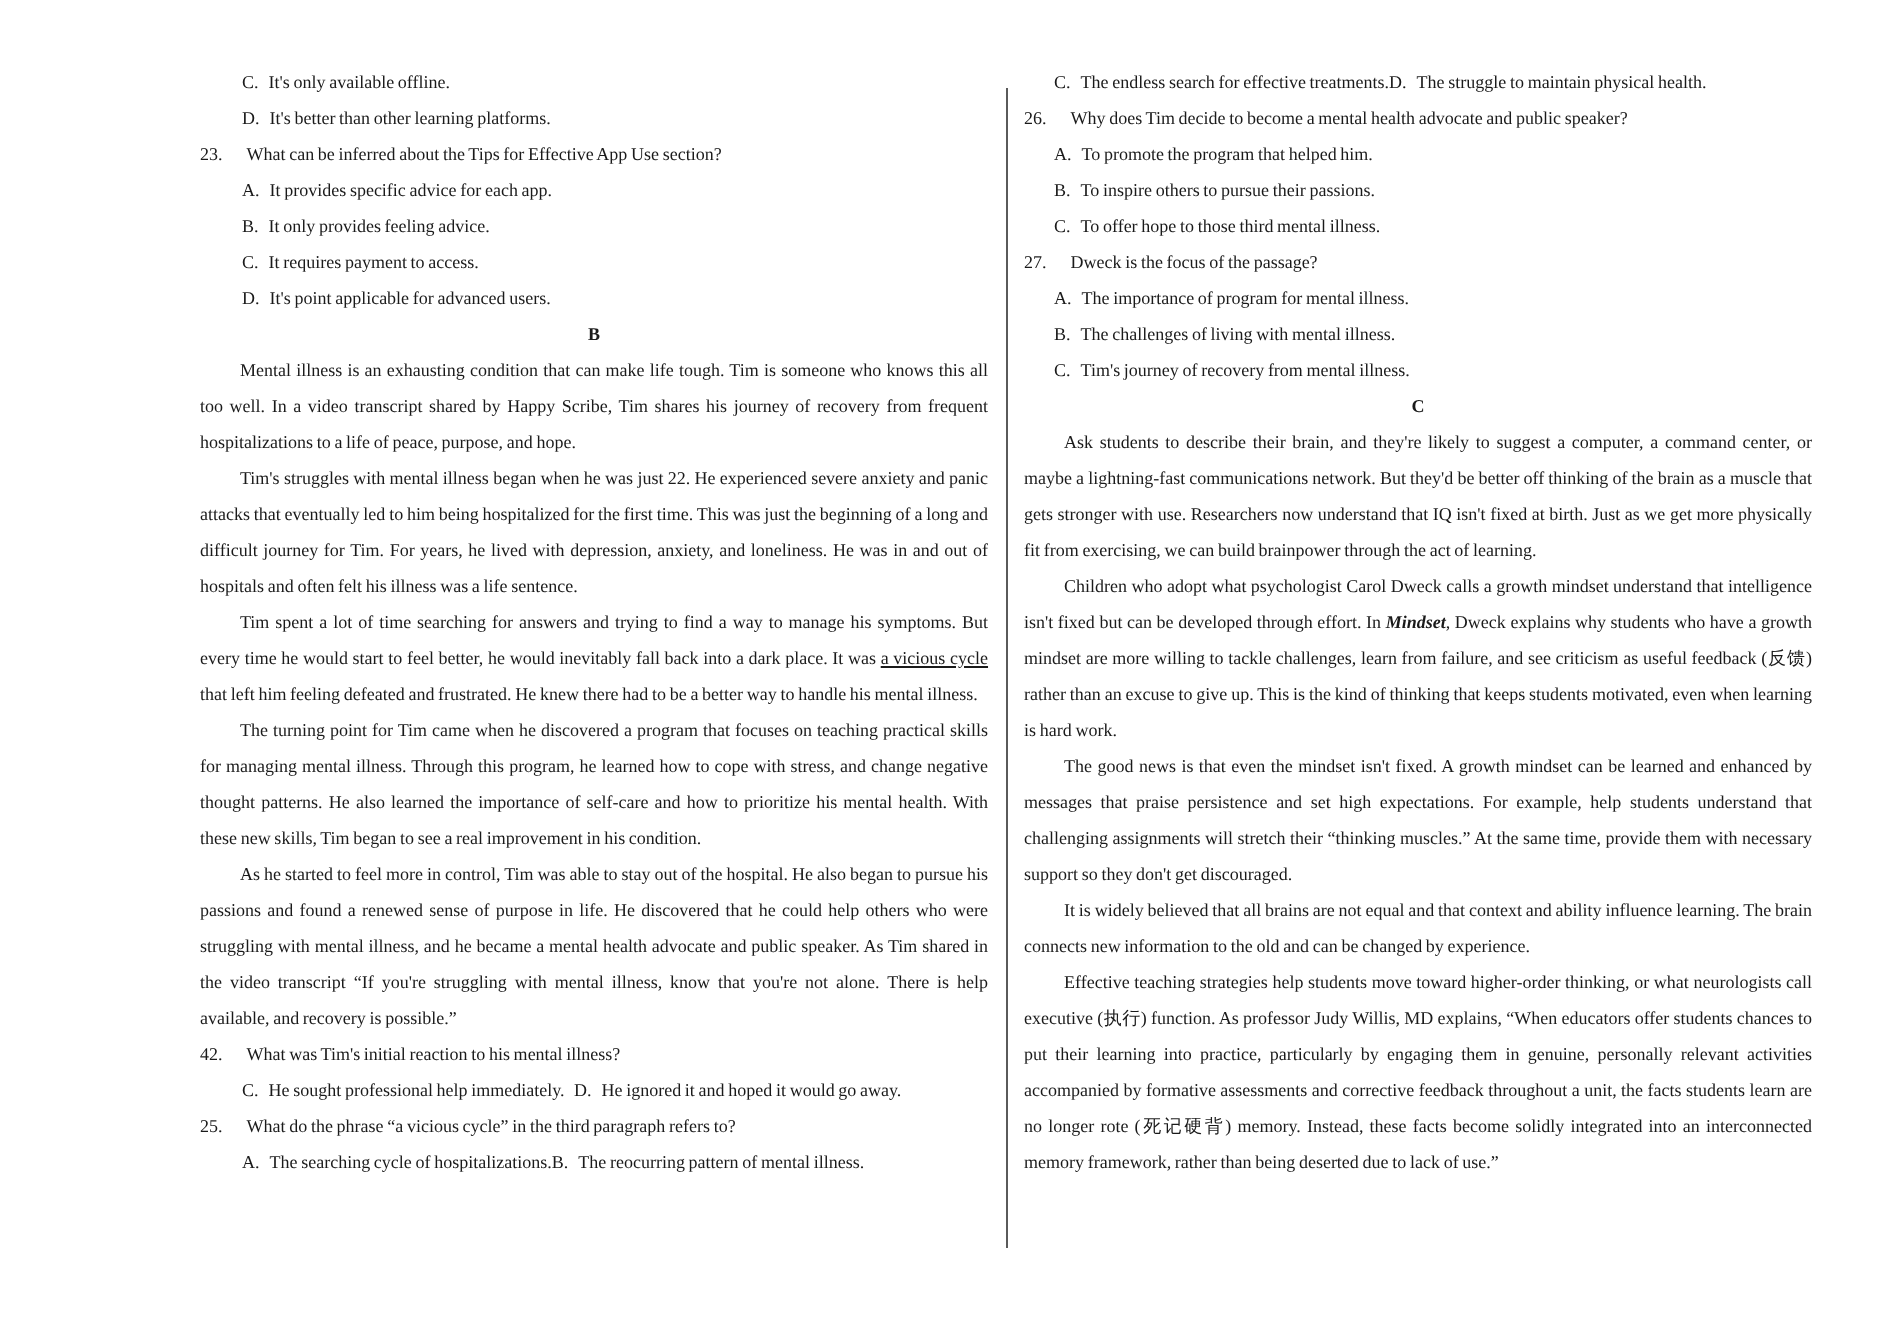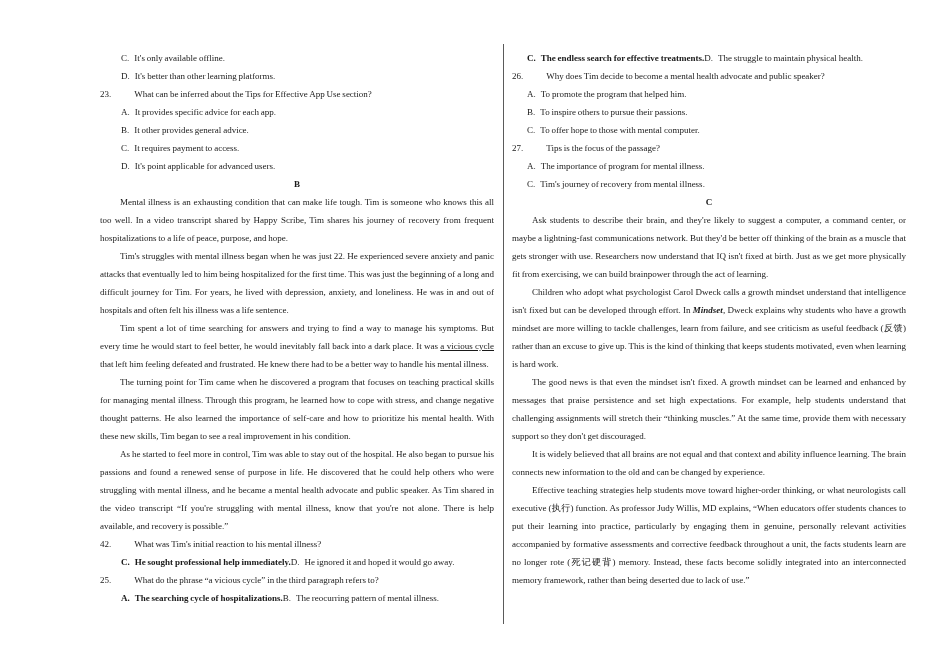--- a/index.html
+++ b/index.html
@@ -19,55 +19,55 @@
     word-spacing: -0.4px;
   }
   .divider {
     position: absolute;
     left: 503px; top: 44px;
     width: 1px; height: 580px;
     background: #5a5a5a;
   }
   .col {
     position: absolute;
-    top: 49px;
+    top: 32px;
     width: 394px;
   }
   .col-left  { left: 100px; }
   .col-right { left: 512px; }
 
   .q, .opt, .sec, .para { margin: 0; }
   .opt { padding-left: 21px; }
   .col-right .opt { padding-left: 15px; }
-  .q .num { margin-right: 23px; }
+  .q .num { margin-right: 12px; }
   .lbl { margin-right: 5px; }
   .sec { text-align: center; font-weight: bold; }
   .para { text-align: justify; text-indent: 20px; }
   .u { text-decoration: underline; margin-top: 26px; }
   .it { font-style: italic; font-weight: bold; }
 
-  .pair1 { display: inline-block; font-weight: bold; }
+  .pair1 { display: inline-block; }
   .w200 .pair1 { min-width: 197px; }
   .w170 .pair1 { min-width: 166px; }
   .w0   .pair1 { min-width: 0; }
   .w0   .pair2 .lbl { margin-left: 0; }
 </style>
 </head>
 <body>
 
 <div class="page">
   <div class="divider"></div>
 
   <div class="col col-left">
     <div class="opt"><span class="lbl">C.</span><span>It's only available offline.</span></div>
     <div class="opt"><span class="lbl">D.</span><span>It's better than other learning platforms.</span></div>
 
     <div class="q"><span class="num">23.</span><span>What can be inferred about the Tips for Effective App Use section?</span></div>
     <div class="opt"><span class="lbl">A.</span><span>It provides specific advice for each app.</span></div>
-    <div class="opt"><span class="lbl">B.</span><span>It other provides general advice.</span></div>
+    <div class="opt"><span class="lbl">B.</span><span>It only provides feeling advice.</span></div>
     <div class="opt"><span class="lbl">C.</span><span>It requires payment to access.</span></div>
     <div class="opt"><span class="lbl">D.</span><span>It's point applicable for advanced users.</span></div>
 
     <div class="sec">B</div>
 
     <p class="para">Mental illness is an exhausting condition that can make life tough. Tim is someone who knows this all too well. In a video transcript shared by Happy Scribe, Tim shares his journey of recovery from frequent hospitalizations to a life of peace, purpose, and hope.</p>
     <p class="para">Tim's struggles with mental illness began when he was just 22. He experienced severe anxiety and panic attacks that eventually led to him being hospitalized for the first time. This was just the beginning of a long and difficult journey for Tim. For years, he lived with depression, anxiety, and loneliness. He was in and out of hospitals and often felt his illness was a life sentence.</p>
     <p class="para"><span>Tim spent a lot of time searching for answers and trying to find a way to manage his symptoms. But every time he would start to feel better, he would inevitably fall back into a dark place. It was </span><span class="u">a vicious cycle</span><span> that left him feeling defeated and frustrated. He knew there had to be a better way to handle his mental illness.</span></p>
     <p class="para">The turning point for Tim came when he discovered a program that focuses on teaching practical skills for managing mental illness. Through this program, he learned how to cope with stress, and change negative thought patterns. He also learned the importance of self-care and how to prioritize his mental health. With these new skills, Tim began to see a real improvement in his condition.</p>
     <p class="para">As he started to feel more in control, Tim was able to stay out of the hospital. He also began to pursue his passions and found a renewed sense of purpose in life. He discovered that he could help others who were struggling with mental illness, and he became a mental health advocate and public speaker. As Tim shared in the video transcript “If you're struggling with mental illness, know that you're not alone. There is help available, and recovery is possible.”</p>
@@ -78,24 +78,25 @@
     <div class="q"><span class="num">25.</span><span>What do the phrase “a vicious cycle” in the third paragraph refers to?</span></div>
     <div class="opt two w0"><span class="pair1"><span class="lbl">A.</span><span>The searching cycle of hospitalizations.</span></span><span class="pair2"><span class="lbl">B.</span><span>The reocurring pattern of mental illness.</span></span></div>
   </div>
 
   <div class="col col-right">
     <div class="opt two w170"><span class="pair1"><span class="lbl">C.</span><span>The endless search for effective treatments.</span></span><span class="pair2"><span class="lbl">D.</span><span>The struggle to maintain physical health.</span></span></div>
 
     <div class="q"><span class="num">26.</span><span>Why does Tim decide to become a mental health advocate and public speaker?</span></div>
     <div class="opt"><span class="lbl">A.</span><span>To promote the program that helped him.</span></div>
     <div class="opt"><span class="lbl">B.</span><span>To inspire others to pursue their passions.</span></div>
-    <div class="opt"><span class="lbl">C.</span><span>To offer hope to those with mental computer.</span></div>
+    <div class="opt"><span class="lbl">C.</span><span>To offer hope to those third mental illness.</span></div>
 
-    <div class="q"><span class="num">27.</span><span>Tips is the focus of the passage?</span></div>
+    <div class="q"><span class="num">27.</span><span>Dweck is the focus of the passage?</span></div>
     <div class="opt"><span class="lbl">A.</span><span>The importance of program for mental illness.</span></div>
+    <div class="opt"><span class="lbl">B.</span><span>The challenges of living with mental illness.</span></div>
     <div class="opt"><span class="lbl">C.</span><span>Tim's journey of recovery from mental illness.</span></div>
 
     <div class="sec">C</div>
 
     <p class="para">Ask students to describe their brain, and they're likely to suggest a computer, a command center, or maybe a lightning-fast communications network. But they'd be better off thinking of the brain as a muscle that gets stronger with use. Researchers now understand that IQ isn't fixed at birth. Just as we get more physically fit from exercising, we can build brainpower through the act of learning.</p>
     <p class="para"><span>Children who adopt what psychologist Carol Dweck calls a growth mindset understand that intelligence isn't fixed but can be developed through effort. In </span><span class="it">Mindset</span><span>, Dweck explains why students who have a growth mindset are more willing to tackle challenges, learn from failure, and see criticism as useful feedback (反馈) rather than an excuse to give up. This is the kind of thinking that keeps students motivated, even when learning is hard work.</span></p>
     <p class="para">The good news is that even the mindset isn't fixed. A growth mindset can be learned and enhanced by messages that praise persistence and set high expectations. For example, help students understand that challenging assignments will stretch their “thinking muscles.” At the same time, provide them with necessary support so they don't get discouraged.</p>
     <p class="para">It is widely believed that all brains are not equal and that context and ability influence learning. The brain connects new information to the old and can be changed by experience.</p>
     <p class="para">Effective teaching strategies help students move toward higher-order thinking, or what neurologists call executive (执行) function. As professor Judy Willis, MD explains, “When educators offer students chances to put their learning into practice, particularly by engaging them in genuine, personally relevant activities accompanied by formative assessments and corrective feedback throughout a unit, the facts students learn are no longer rote (死记硬背) memory. Instead, these facts become solidly integrated into an interconnected memory framework, rather than being deserted due to lack of use.”</p>
   </div>

